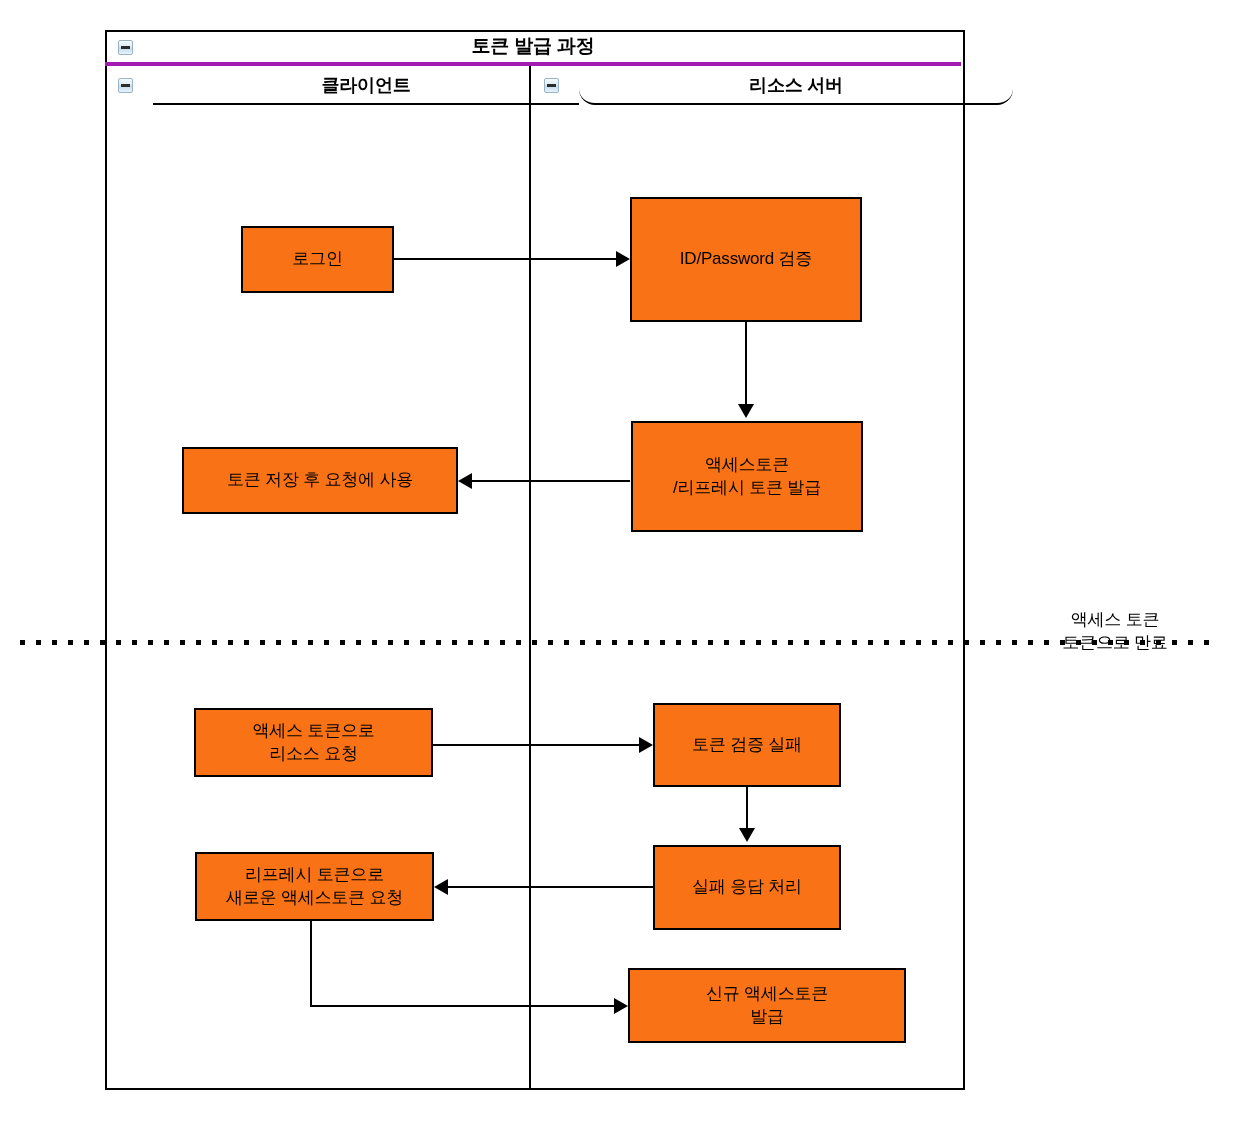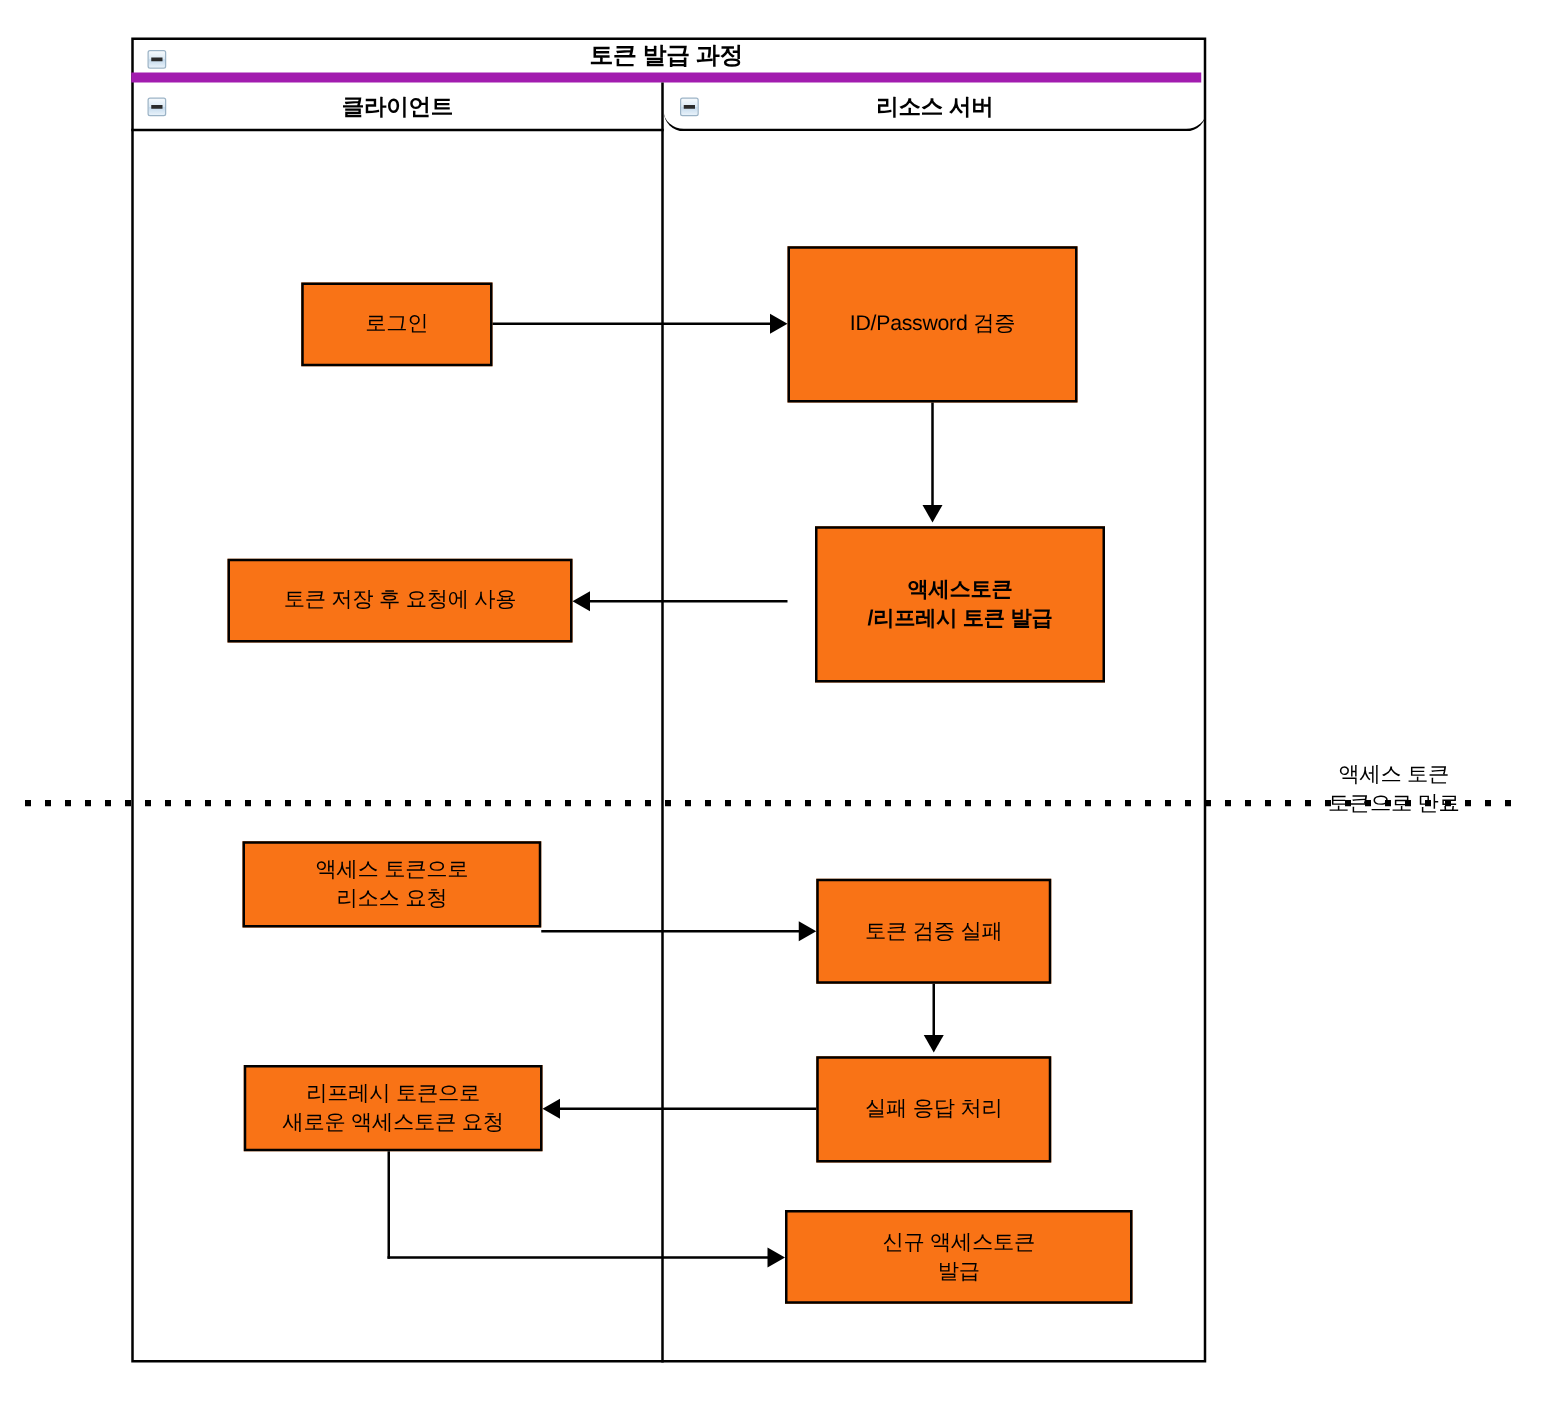--- a/index.html
+++ b/index.html
@@ -35,40 +35,41 @@
     box-sizing: border-box;
     background: #ffffff;
   }
   .pool-title {
     position: absolute;
     left: 105px;
     top: 30px;
     width: 856px;
     height: 36px;
     box-sizing: border-box;
-    border-bottom: 8px solid #a21caf;
+    border-bottom: 4px solid #a21caf;
     display: flex;
     align-items: center;
     justify-content: center;
     font-size: 19px;
     font-weight: bold;
     letter-spacing: -0.2px;
   }
   .lane-header {
     position: absolute;
     top: 66px;
     height: 39px;
     box-sizing: border-box;
     border-bottom: 2px solid #000000;
     display: flex;
     align-items: center;
     justify-content: center;
     font-size: 18px;
     font-weight: bold;
     letter-spacing: -0.2px;
+    margin-left: 48px;
   }
   .lane-header.client  { left: 105px; width: 426px; }
   .lane-header.server  { left: 531px; width: 434px; border-radius: 16px; }
 
   .lane-divider {
     position: absolute;
     left: 529px;
     top: 66px;
     width: 2px;
     height: 1024px;
@@ -113,23 +114,23 @@
     line-height: 1.32;
     letter-spacing: -0.2px;
     white-space: pre-line;
     padding: 2px 4px;
   }
 
   
   .n-login        { left: 241px; top: 226px; width: 153px; height: 67px; }
   .n-idpw         { left: 630px; top: 197px; width: 232px; height: 125px; }
   .n-store        { left: 182px; top: 447px; width: 276px; height: 67px; }
-  .n-issue        { left: 652px; top: 421px; width: 232px; height: 125px; font-weight: bold; }
-  
-  .n-reqres       { left: 194px; top: 673px; width: 239px; height: 69px; }
+  .n-issue        { left: 631px; top: 421px; width: 232px; height: 111px; }
+  
+  .n-reqres       { left: 194px; top: 708px; width: 239px; height: 69px; }
   .n-verifyfail   { left: 653px; top: 703px; width: 188px; height: 84px; }
   .n-refreshreq   { left: 195px; top: 852px; width: 239px; height: 69px; }
   .n-failresp     { left: 653px; top: 845px; width: 188px; height: 85px; }
   .n-newtoken     { left: 628px; top: 968px; width: 278px; height: 75px; }
 
   
   .edge {
     position: absolute;
     background: #000000;
   }

